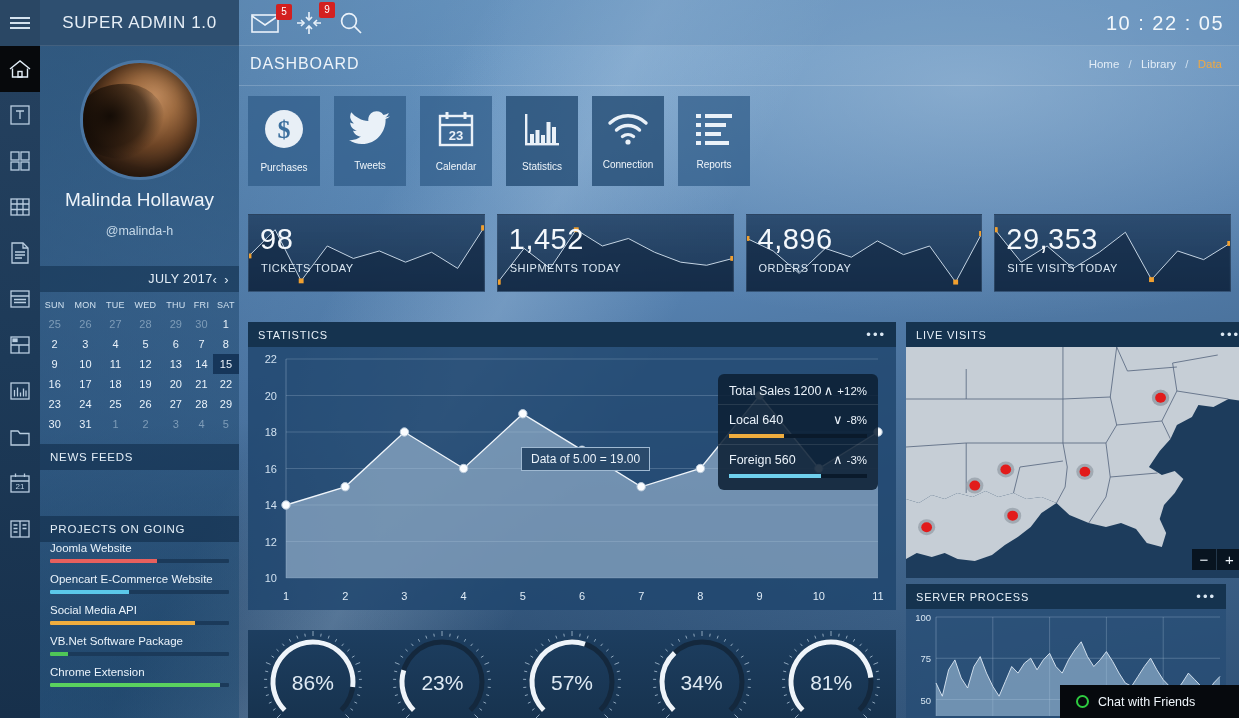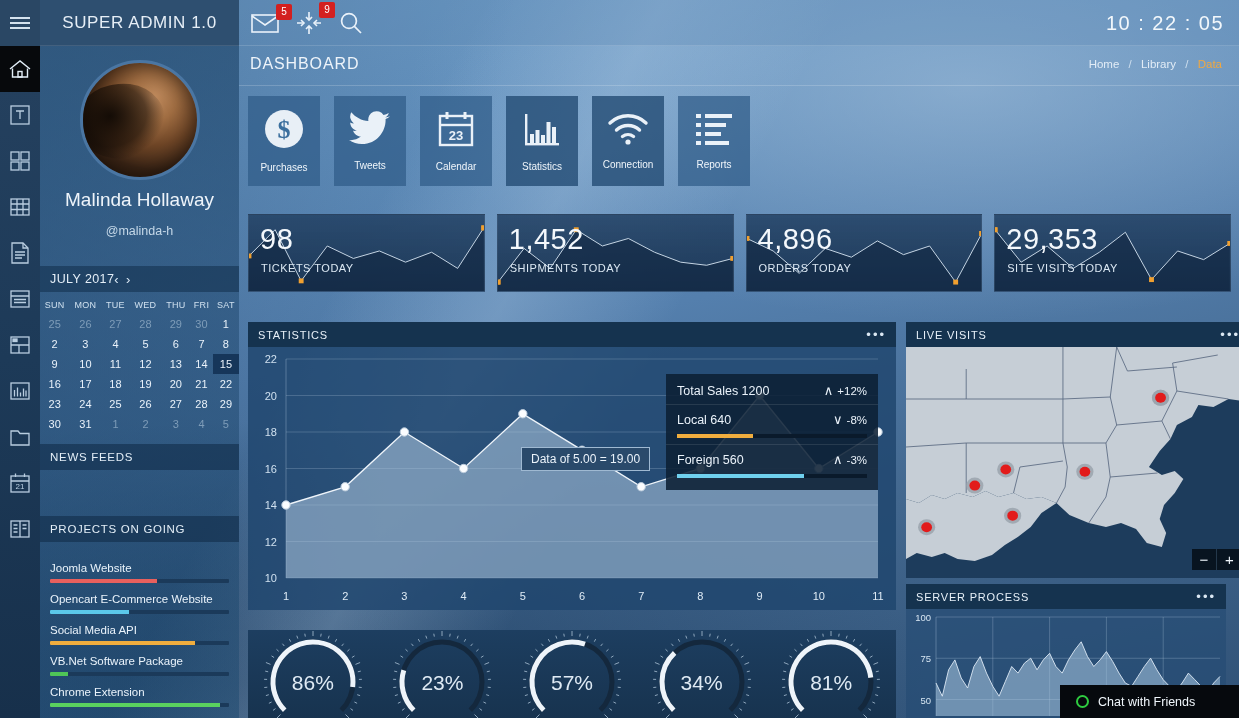--- a/index.html
+++ b/index.html
@@ -67,38 +67,38 @@
     background:radial-gradient(ellipse at 40% 40%, rgba(12,7,3,.92) 0%, rgba(12,7,3,.55) 48%, rgba(12,7,3,0) 72%);
     border-radius:48% 52% 44% 56%;
     transform:rotate(-12deg);
   }
   .uname{ font-size:19px; margin-top:9px; color:#eef4fa; font-weight:400;}
   .uhandle{ font-size:12.5px; color:#c5d8e8; margin-top:13px;}
 
   
   .cal-head{
     margin-top:20px; height:26px; padding:0 10px;
-    display:flex;align-items:center;justify-content:flex-start;
+    display:flex;align-items:center;justify-content:flex-end;
     background:rgba(17,45,74,.55);
     font-size:12.5px; letter-spacing:.4px; color:#e4eef7;
   }
   .cal-nav{ display:flex; gap:7px; font-size:13px; color:#dceaf6;}
   .cal{ width:100%; border-collapse:collapse; margin-top:2px; }
   .cal th{ font-size:9px; color:#cfe0ef; font-weight:400; padding:6px 0 4px; letter-spacing:.3px;}
   .cal td{ font-size:11px; text-align:center; padding:4px 0; color:#eaf2fa;}
   .cal td.mute{ color:#7e9cb8;}
   .cal td.sel{ background:#16365a; }
 
   .sec-head{
     height:26px; display:flex; align-items:center; padding:0 10px;
     background:rgba(17,45,74,.62);
     font-size:11.5px; letter-spacing:.7px; color:#e3eef7;
   }
   .newsfeed-body{ height:46px; }
-  .projects{ padding:20px 10px 0; }
+  .projects{ padding:0 10px 0; }
   .proj{ margin-bottom:10px; }
   .proj-name{ font-size:11.5px; color:#eaf3fb; margin-bottom:5px;}
   .bar{ height:4px; background:#1b3a5a; border-radius:1px; overflow:hidden;}
   .bar i{ display:block; height:100%; }
 
   
   .topbar{ position:absolute; left:239px; top:0; right:0; height:46px;
            background:rgba(92,136,180,.30); border-bottom:1px solid rgba(255,255,255,.14);}
   .tb-icons{ position:absolute; left:12px; top:0; height:46px; display:flex; align-items:center; gap:17px;}
   .tb-ic{ position:relative; color:#e9f1f9; display:flex;align-items:center;}
@@ -150,22 +150,22 @@
 
   #stats{ left:248px; top:322px; width:648px; height:288px; }
   #stats .body{ position:relative; height:263px; }
   #stats svg{ position:absolute; inset:0; }
   .tooltip-simple{
     position:absolute; left:273px; top:100px;
     background:#2a4a6b; border:1px solid #9fb9d2; color:#eaf2fa;
     font-size:12px; padding:4px 9px; white-space:nowrap;
   }
   .tipbox{
-    position:absolute; right:18px; top:27px; width:212px;
-    background:rgba(13,32,52,.88); color:#eaf2fa; padding:2px 0 6px;
+    position:absolute; right:18px; top:27px; width:160px;
+    background:rgba(13,32,52,.88); color:#eaf2fa; padding:2px 0 6px;border-radius:6px;
   }
   .tiprow{ padding:7px 11px 6px; border-bottom:1px solid rgba(255,255,255,.10); }
   .tiprow:last-child{ border-bottom:none;}
   .tiptop{ display:flex; justify-content:space-between; align-items:center; font-size:12.5px;}
   .tipdelta{ display:flex; align-items:center; gap:4px; font-size:11.5px;}
   .tipbar{ height:4px; background:#0a1a2b; margin-top:7px; }
   .tipbar i{ display:block; height:100%;}
 
   #live{ left:906px; top:322px; width:344px; height:256px; }
   #live .body{ position:relative; height:231px; background:#1d3c5c; }

